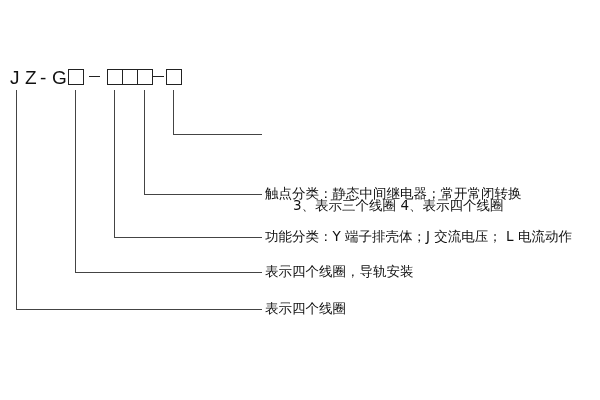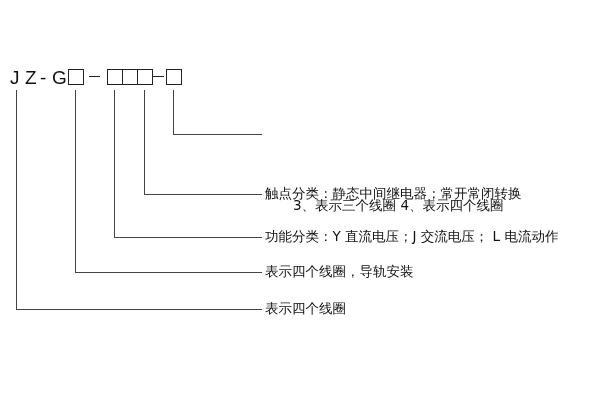--- a/index.html
+++ b/index.html
@@ -87,17 +87,17 @@
   <span class="hline" style="left:114px; top:237px; width:148px;"></span>
 
   <span class="vline" style="left:75px; top:90px; height:182px;"></span>
   <span class="hline" style="left:75px; top:272px; width:187px;"></span>
 
   <span class="vline" style="left:16px; top:90px; height:219px;"></span>
   <span class="hline" style="left:16px; top:309px; width:246px;"></span>
 
   <span class="label" style="left:293px; top:153px;margin-top:44px;">3、表示三个线圈   4、表示四个线圈</span>
   <span class="label" style="left:265px; top:185px;">触点分类：静态中间继电器；常开常闭转换</span>
-  <span class="label" style="left:265px; top:228px;">功能分类：Y 直流电压；J 交流电压； L 电流动作</span>
+  <span class="label" style="left:265px; top:228px;">功能分类：Y 端子排壳体；J 交流电压； L 电流动作</span>
   <span class="label" style="left:265px; top:263px;">表示四个线圈，导轨安装</span>
   <span class="label" style="left:265px; top:300px;">表示四个线圈</span>
 
 </div>
 
 </body></html>

